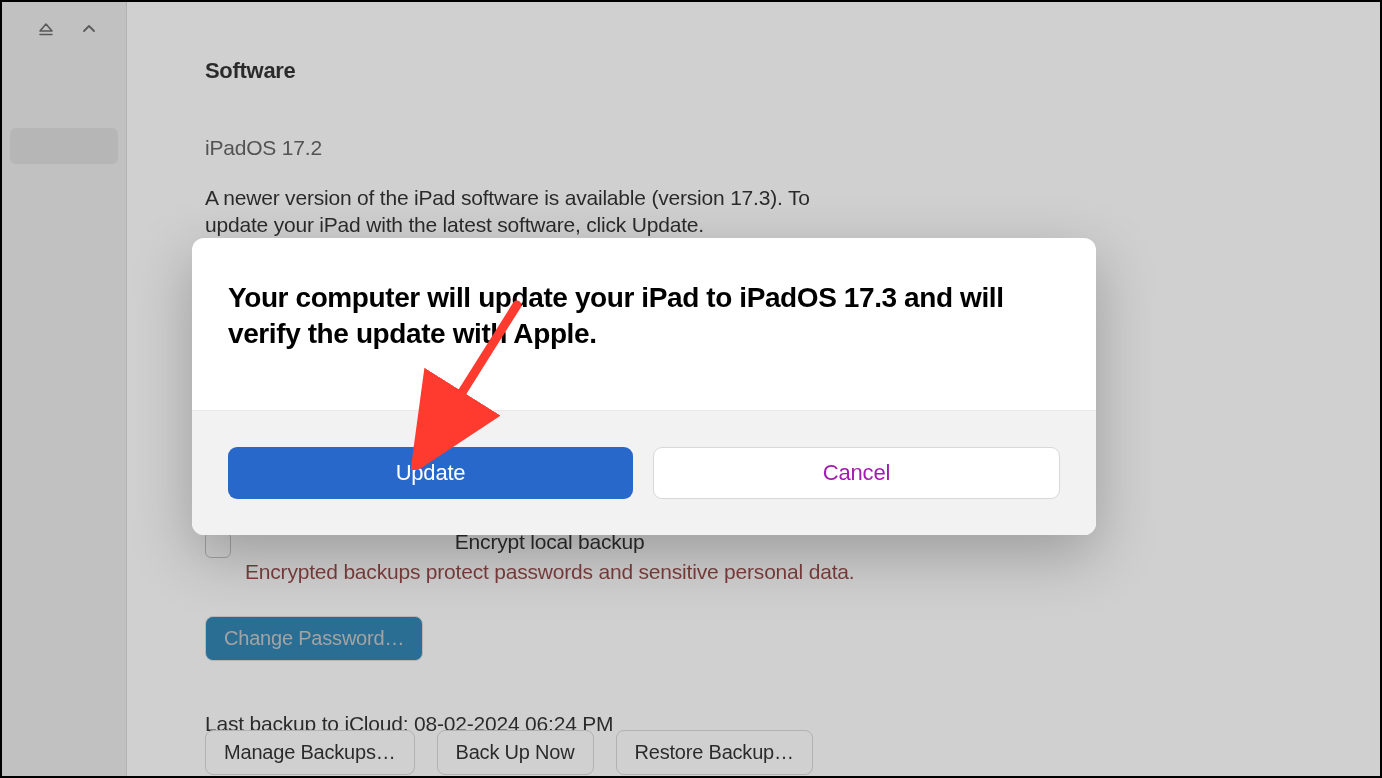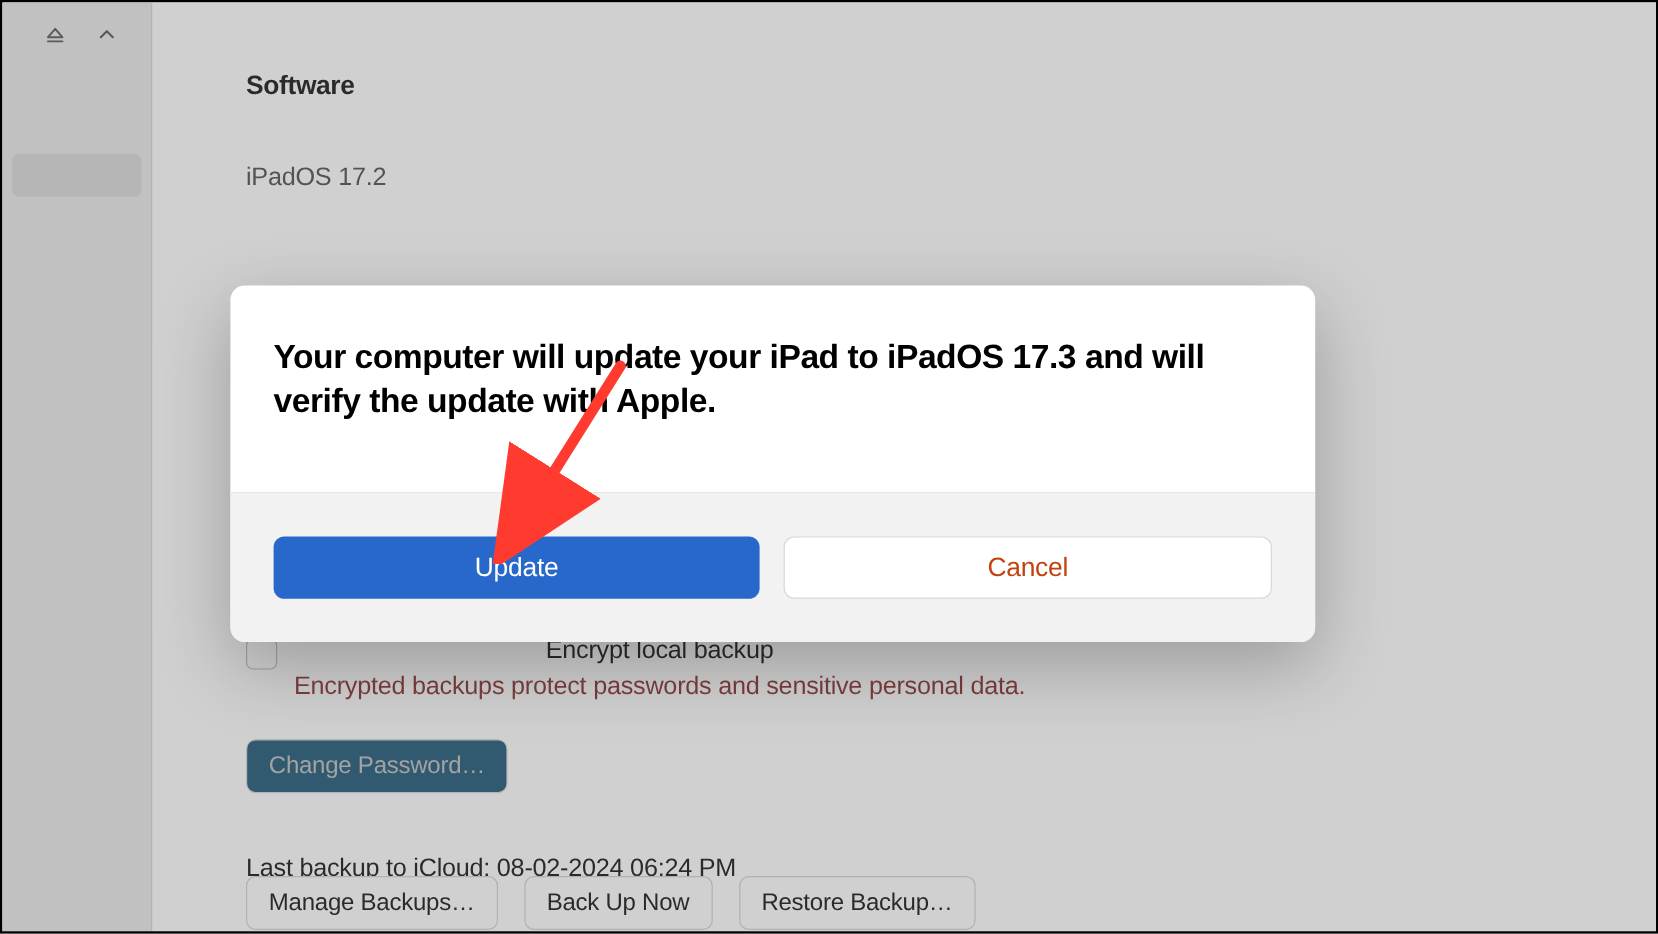--- a/index.html
+++ b/index.html
@@ -131,21 +131,21 @@
       letter-spacing: -0.2px;
     }
     
     .change-password-btn {
       position: absolute;
       top: 614px;
       left: 78px;
       padding: 10px 18px;
       font-size: 20px;
       color: #bababa;
-      background: #0c4a6e;
+      background: #0369a1;
       border: 1.5px solid #d8d8d8;
       border-radius: 8px;
       cursor: not-allowed;
       letter-spacing: -0.2px;
     }
     
     .last-backup-text {
       position: absolute;
       top: 710px;
       left: 78px;
@@ -226,21 +226,21 @@
     }
     
     .modal-btn-primary {
       background: #2968cb;
       color: #fff;
       border: none;
     }
     
     .modal-btn-secondary {
       background: #fff;
-      color: #c2410c;
+      color: #a21caf;
       border: 1.5px solid #d8d8d8;
     }
     
     .arrow-annotation {
       position: absolute;
       top: 293px;
       left: 405px;
       z-index: 30;
       pointer-events: none;
     }
@@ -262,20 +262,21 @@
           <path d="M2 9 L7 4 L12 9" stroke="#4a4a4a" stroke-width="1.8" fill="none" stroke-linecap="round" stroke-linejoin="round"></path>
         </svg>
       </span>
     </div>
     <div class="sidebar-item-selected"></div>
   </div>
 
   <div class="content-area">
     <h2 class="section-title">Software</h2>
     <div class="version-label">iPadOS 17.2</div>
+    <div class="version-description">A newer version of the iPad software is available (version 17.3). To update your iPad with the latest software, click Update.</div>
 
     <div class="encrypt-row">
       <div class="checkbox"></div>
       <div class="encrypt-text">
         <div class="encrypt-label">Encrypt local backup</div>
         <div class="encrypt-description">Encrypted backups protect passwords and sensitive personal data.</div>
       </div>
     </div>
 
     <button class="change-password-btn">Change Password…</button>

